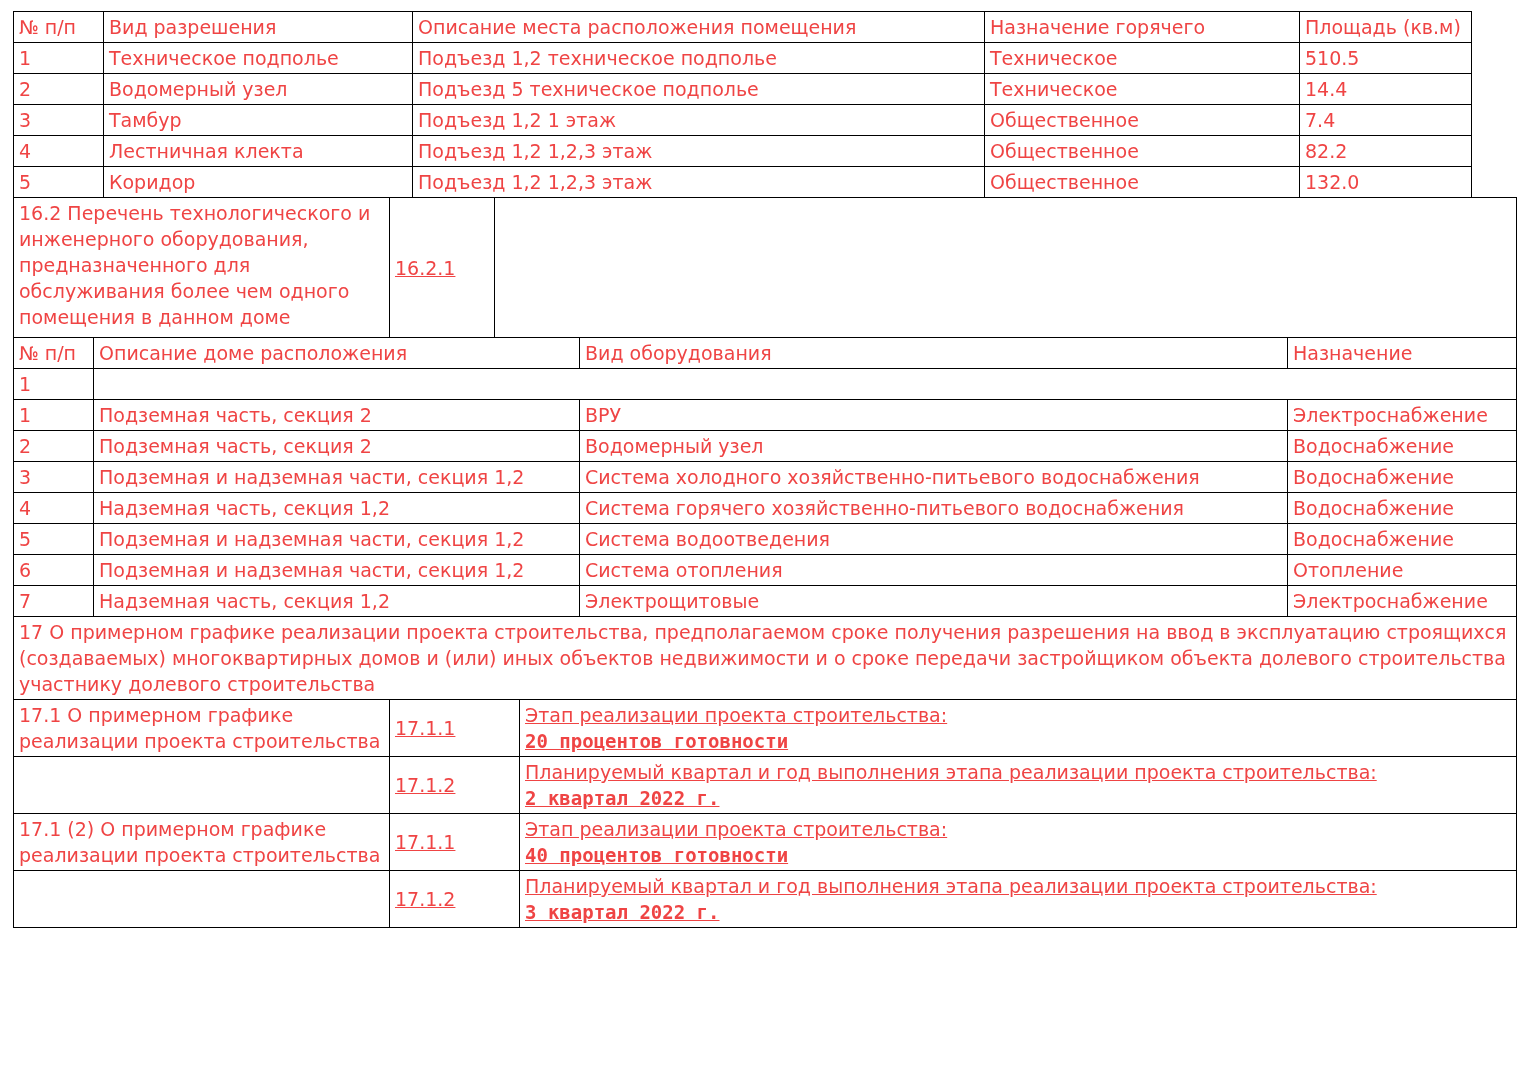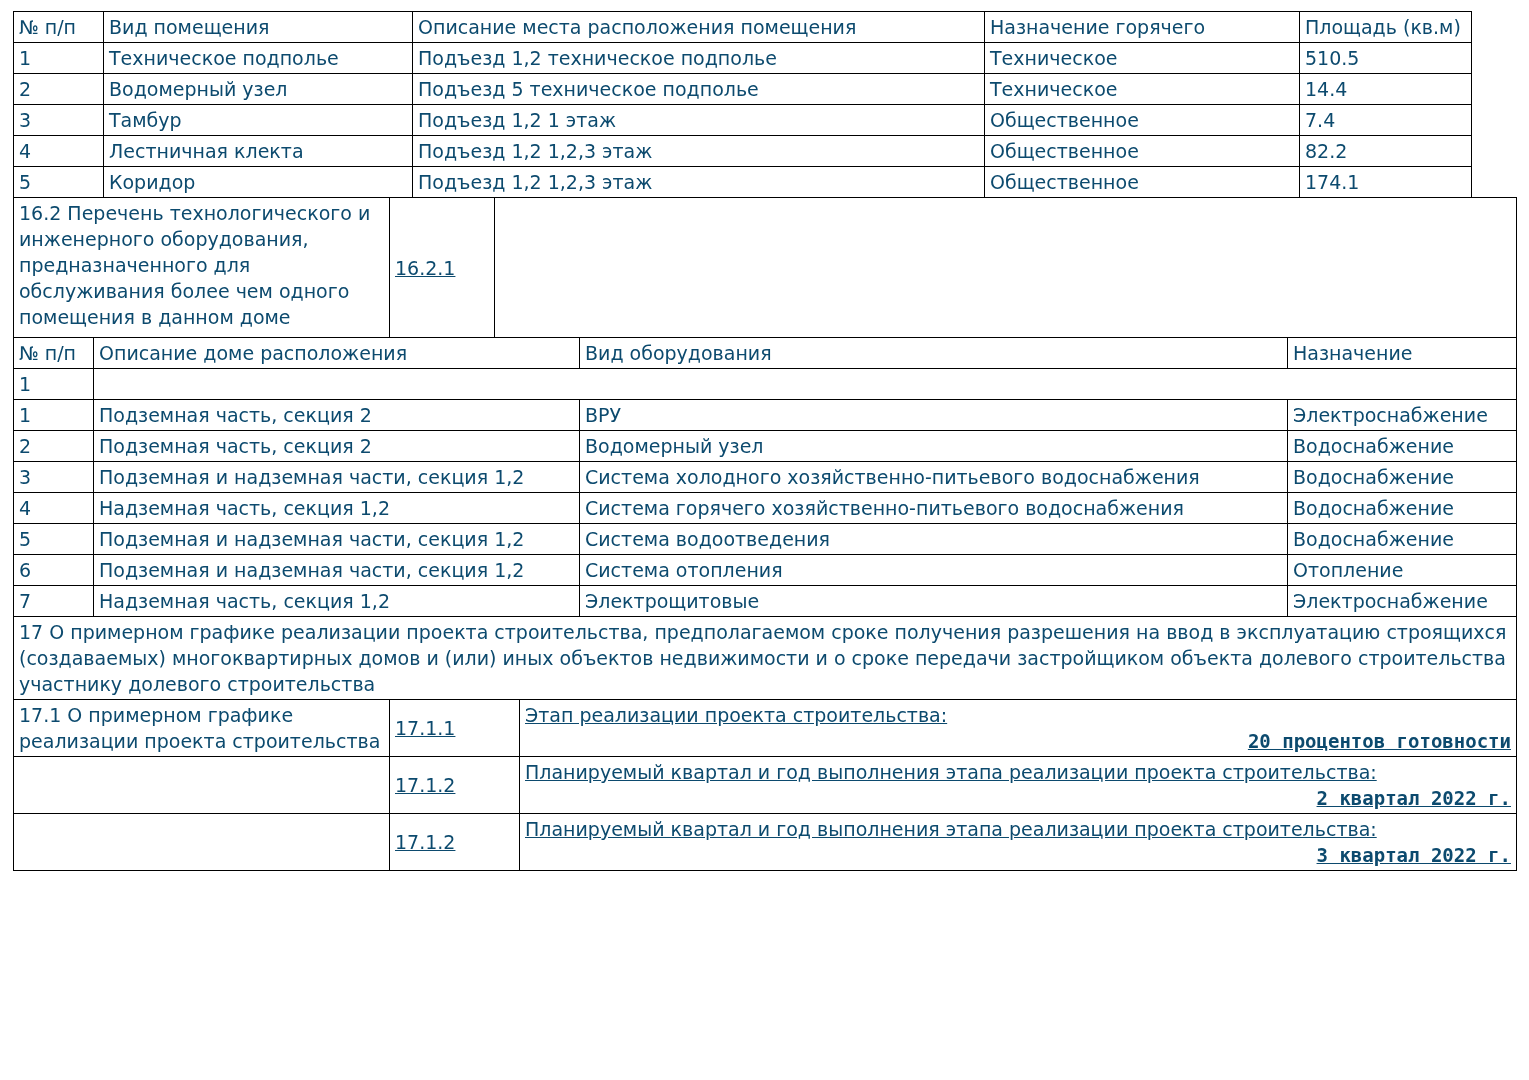--- a/index.html
+++ b/index.html
@@ -1,58 +1,57 @@
 <!DOCTYPE html>
 <html><head>
 <meta charset="utf-8">
 <style>
   * { margin:0; padding:0; box-sizing:border-box; }
   html,body { background:#ffffff; }
   .page {
-    width:1529px; height:1080px; background:#ffffff; color:#0c4a6e;
+    width:1529px; height:1080px; background:#ffffff; color:#ef4444;
     font-family:"DejaVu Sans","Liberation Sans",sans-serif;
     font-size:19px; padding:11px 0 0 13px; position:relative; overflow:hidden;
   }
   table { border-collapse:collapse; table-layout:fixed; }
   table + table { margin-top:-1px; }
   td, th {
     border:1px solid #000000;
     padding:2px 5px;
     line-height:26px;
     vertical-align:top;
     text-align:left;
     font-weight:normal;
     overflow:hidden;
     word-wrap:break-word;
   }
   .v-mid { vertical-align:middle;text-decoration:underline; }
   .value-line {
     font-family:"DejaVu Sans Mono","Liberation Mono",monospace;
     font-weight:bold;
-    text-align:right;
   }
   .tall-label { height:140px; }
 </style>
 </head>
 <body>
 
 <div class="page">
 
   <table style="width:1458px;">
     <colgroup>
       <col style="width:90px">
         <col style="width:309px">
         <col style="width:572px">
         <col style="width:315px">
         <col style="width:172px">
     </colgroup>
     <tbody>
       <tr>
         <td>№ п/п</td>
-        <td>Вид помещения</td>
+        <td>Вид разрешения</td>
         <td>Описание места расположения помещения</td>
         <td>Назначение горячего</td>
         <td>Площадь (кв.м)</td>
       </tr>
       <tr>
         <td>1</td>
         <td>Техническое подполье</td>
         <td>Подъезд 1,2 техническое подполье</td>
         <td>Техническое</td>
         <td>510.5</td>
@@ -76,21 +75,21 @@
         <td>Лестничная клекта</td>
         <td>Подъезд 1,2 1,2,3 этаж</td>
         <td>Общественное</td>
         <td>82.2</td>
       </tr>
       <tr>
         <td>5</td>
         <td>Коридор</td>
         <td>Подъезд 1,2 1,2,3 этаж</td>
         <td>Общественное</td>
-        <td>174.1</td>
+        <td>132.0</td>
       </tr>
     </tbody>
   </table>
 
   <table style="width:1503px;">
     <colgroup>
       <col style="width:376px">
         <col style="width:105px">
         <col style="width:1022px">
     </colgroup>
@@ -194,20 +193,28 @@
       </tr>
       <tr>
         <td></td>
         <td class="v-mid">17.1.2</td>
         <td class="v-mid">
           <div>Планируемый квартал и год выполнения этапа реализации проекта строительства:</div>
           <div class="value-line">2 квартал 2022 г.</div>
         </td>
       </tr>
       <tr>
+        <td>17.1 (2) О примерном графике реализации проекта строительства</td>
+        <td class="v-mid">17.1.1</td>
+        <td class="v-mid">
+          <div>Этап реализации проекта строительства:</div>
+          <div class="value-line">40 процентов готовности</div>
+        </td>
+      </tr>
+      <tr>
         <td></td>
         <td class="v-mid">17.1.2</td>
         <td class="v-mid">
           <div>Планируемый квартал и год выполнения этапа реализации проекта строительства:</div>
           <div class="value-line">3 квартал 2022 г.</div>
         </td>
       </tr>
     </tbody>
   </table>
 

